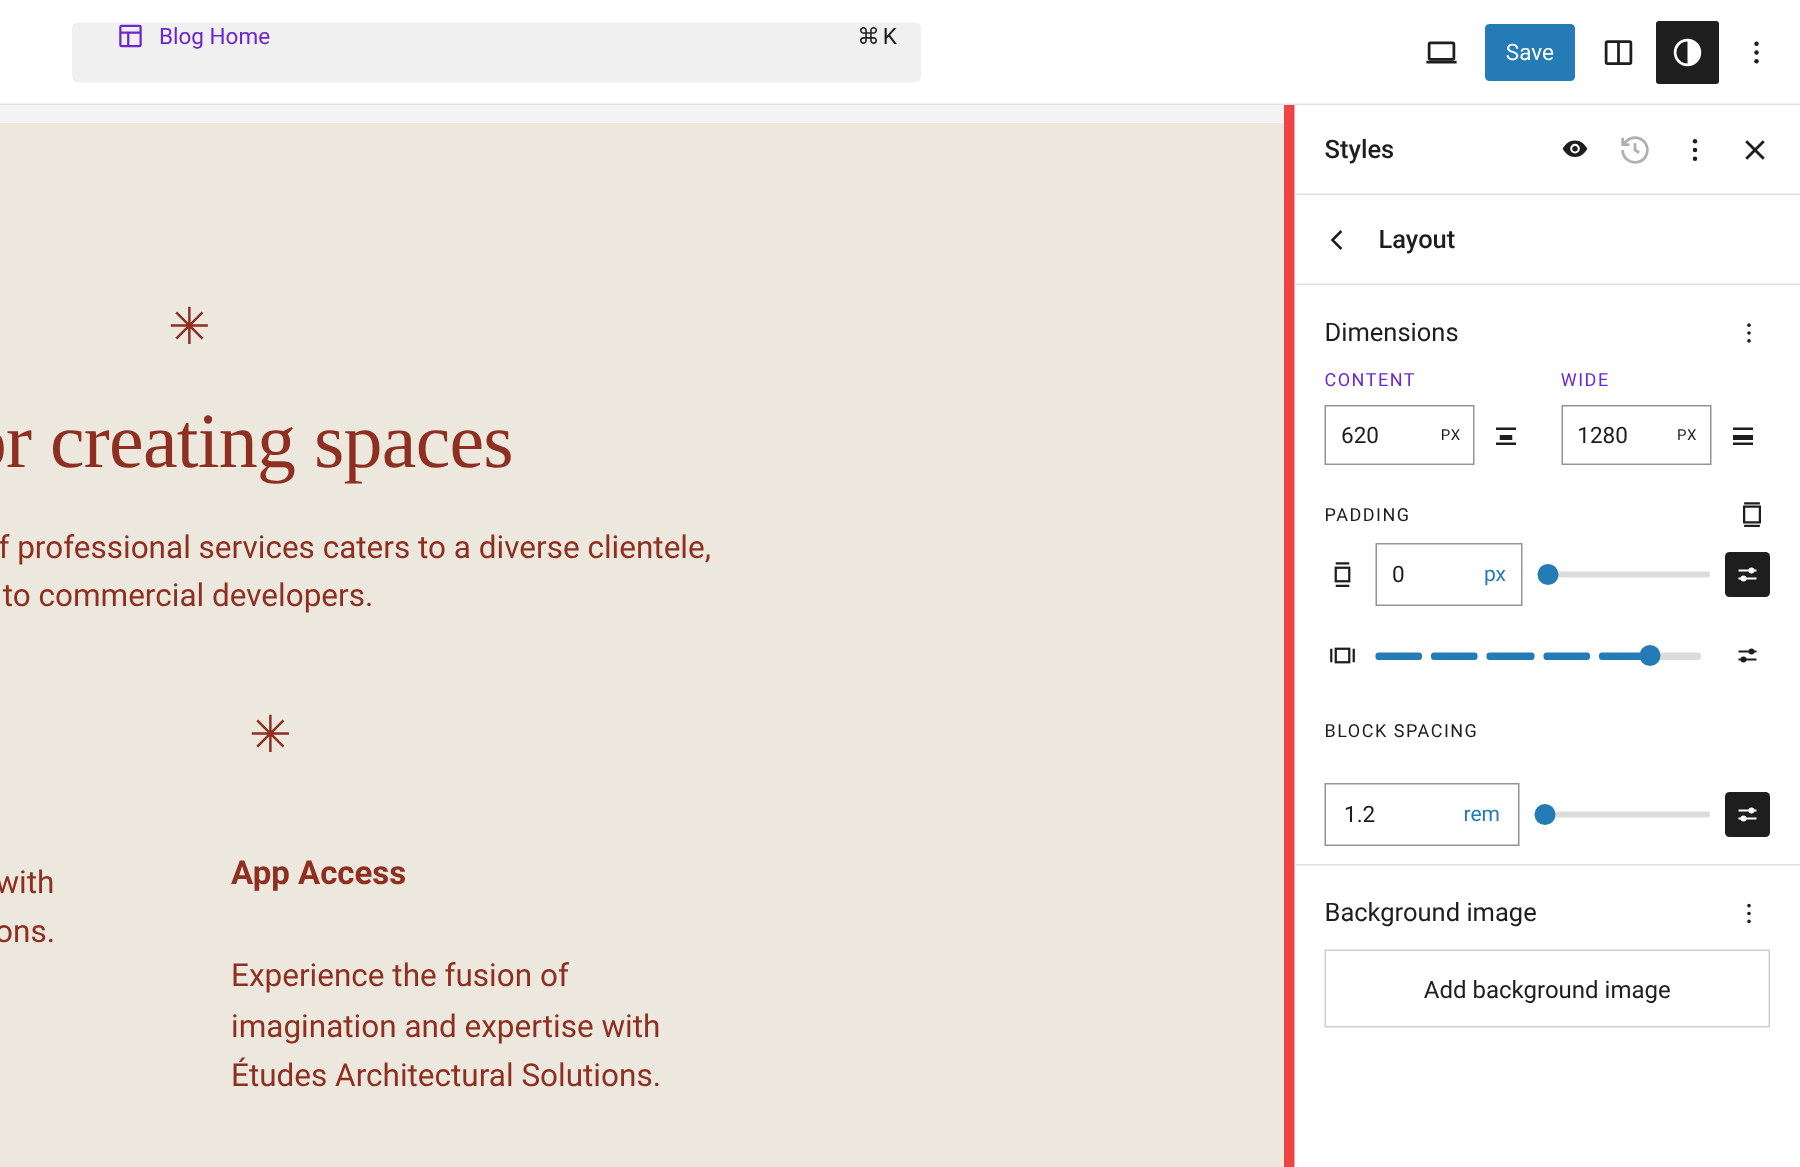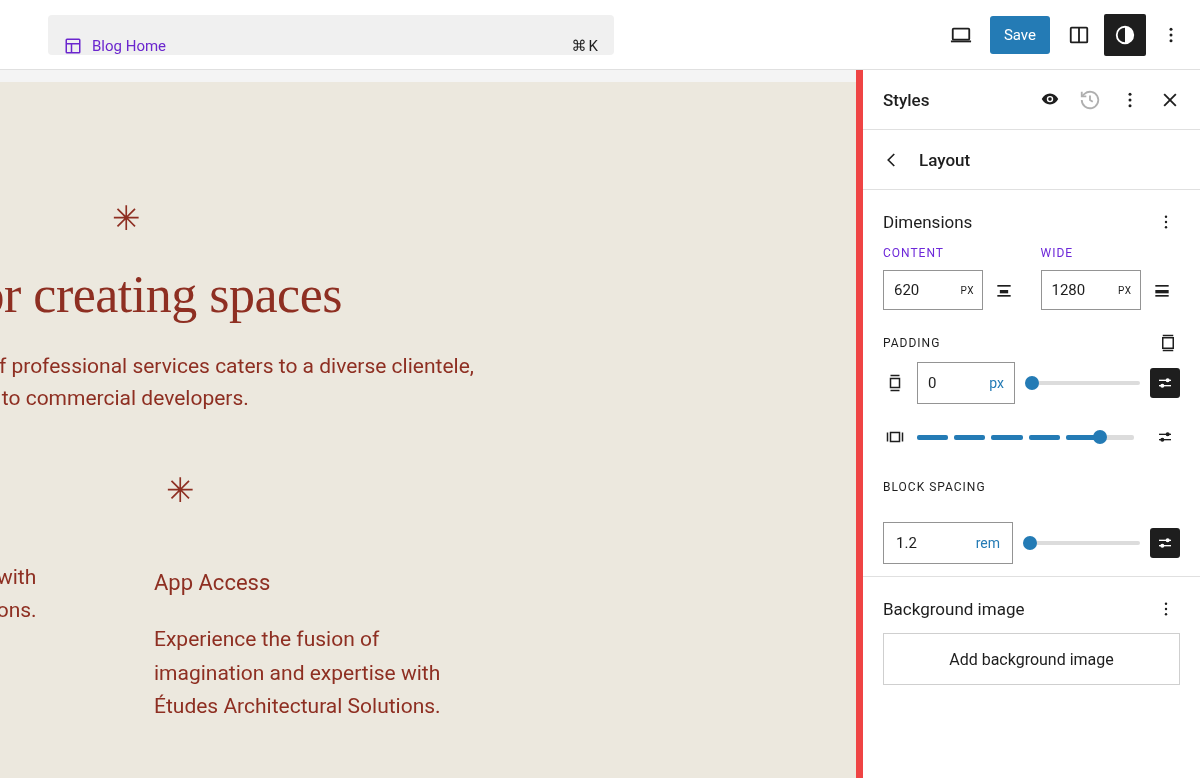--- a/index.html
+++ b/index.html
@@ -21,22 +21,22 @@
     align-items: center;
     justify-content: space-between;
     padding: 0 8px 0 48px;
   }
   .doc-title {
     flex: 0 0 566px;
     height: 40px;
     background: #f0f0f0;
     border-radius: 4px;
     display: flex;
-    align-items: flex-end;
-    padding: 0 16px;
+    align-items: flex-start;
+    padding: 0 30px;
     position: relative;
   }
   .doc-title .layout-icon {
     color: #6b26ce;
     margin-right: 10px;
     display: flex;
     align-items: center;
   }
   .doc-title .title-text {
     color: #6b26ce;
@@ -129,22 +129,22 @@
     display: flex;
     gap: 64px;
     margin: 60px 0 0 -250px;
   }
   .feature { width: 340px; }
   .feature .asterisk { margin-bottom: 40px; text-align: left; }
   .feature .asterisk.center { margin-left: 12px; }
   .feature-title {
     font-family: -apple-system, BlinkMacSystemFont, "Segoe UI", Roboto, sans-serif;
     font-size: 22px;
-    font-weight: 400;
-    margin-bottom: 28px;
+    font-weight: 700;
+    margin-bottom: 40px;
   }
   .feature-text {
     font-family: -apple-system, BlinkMacSystemFont, "Segoe UI", Roboto, sans-serif;
     font-size: 21px;
     line-height: 1.6;
   }
   .feature-b .feature-title { margin-top: 62px; }
 
   
   .sidebar {

